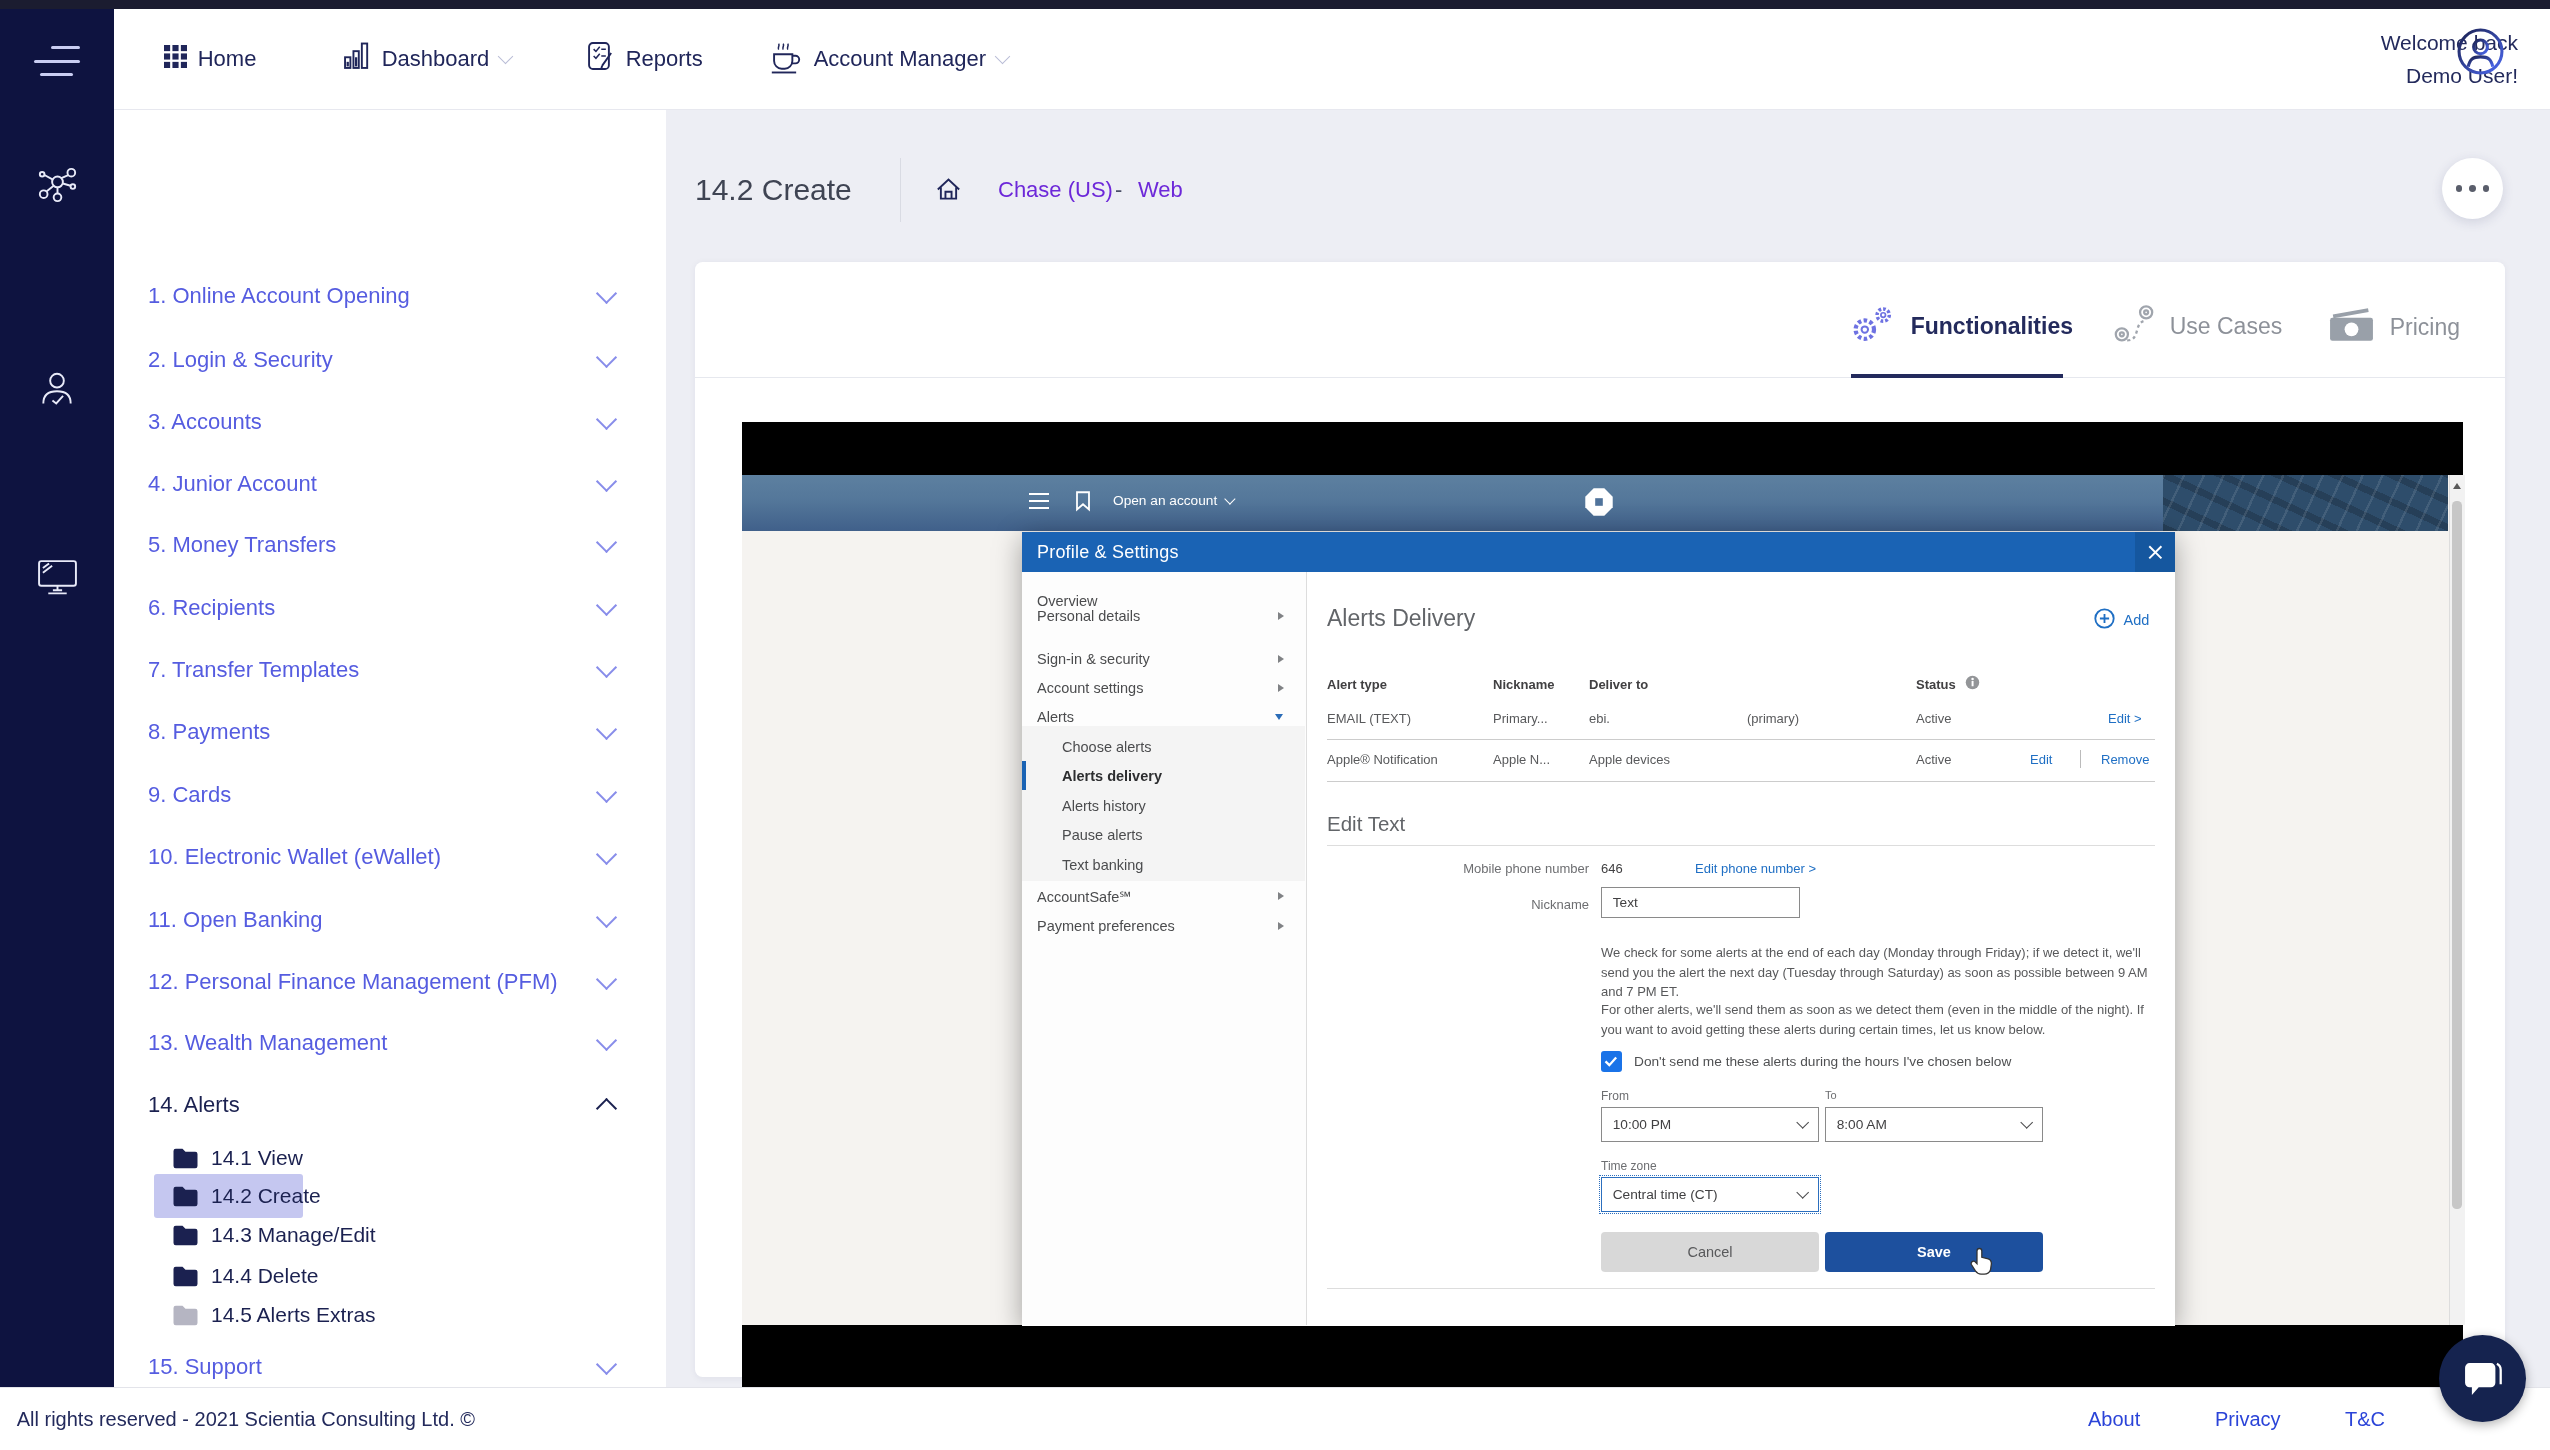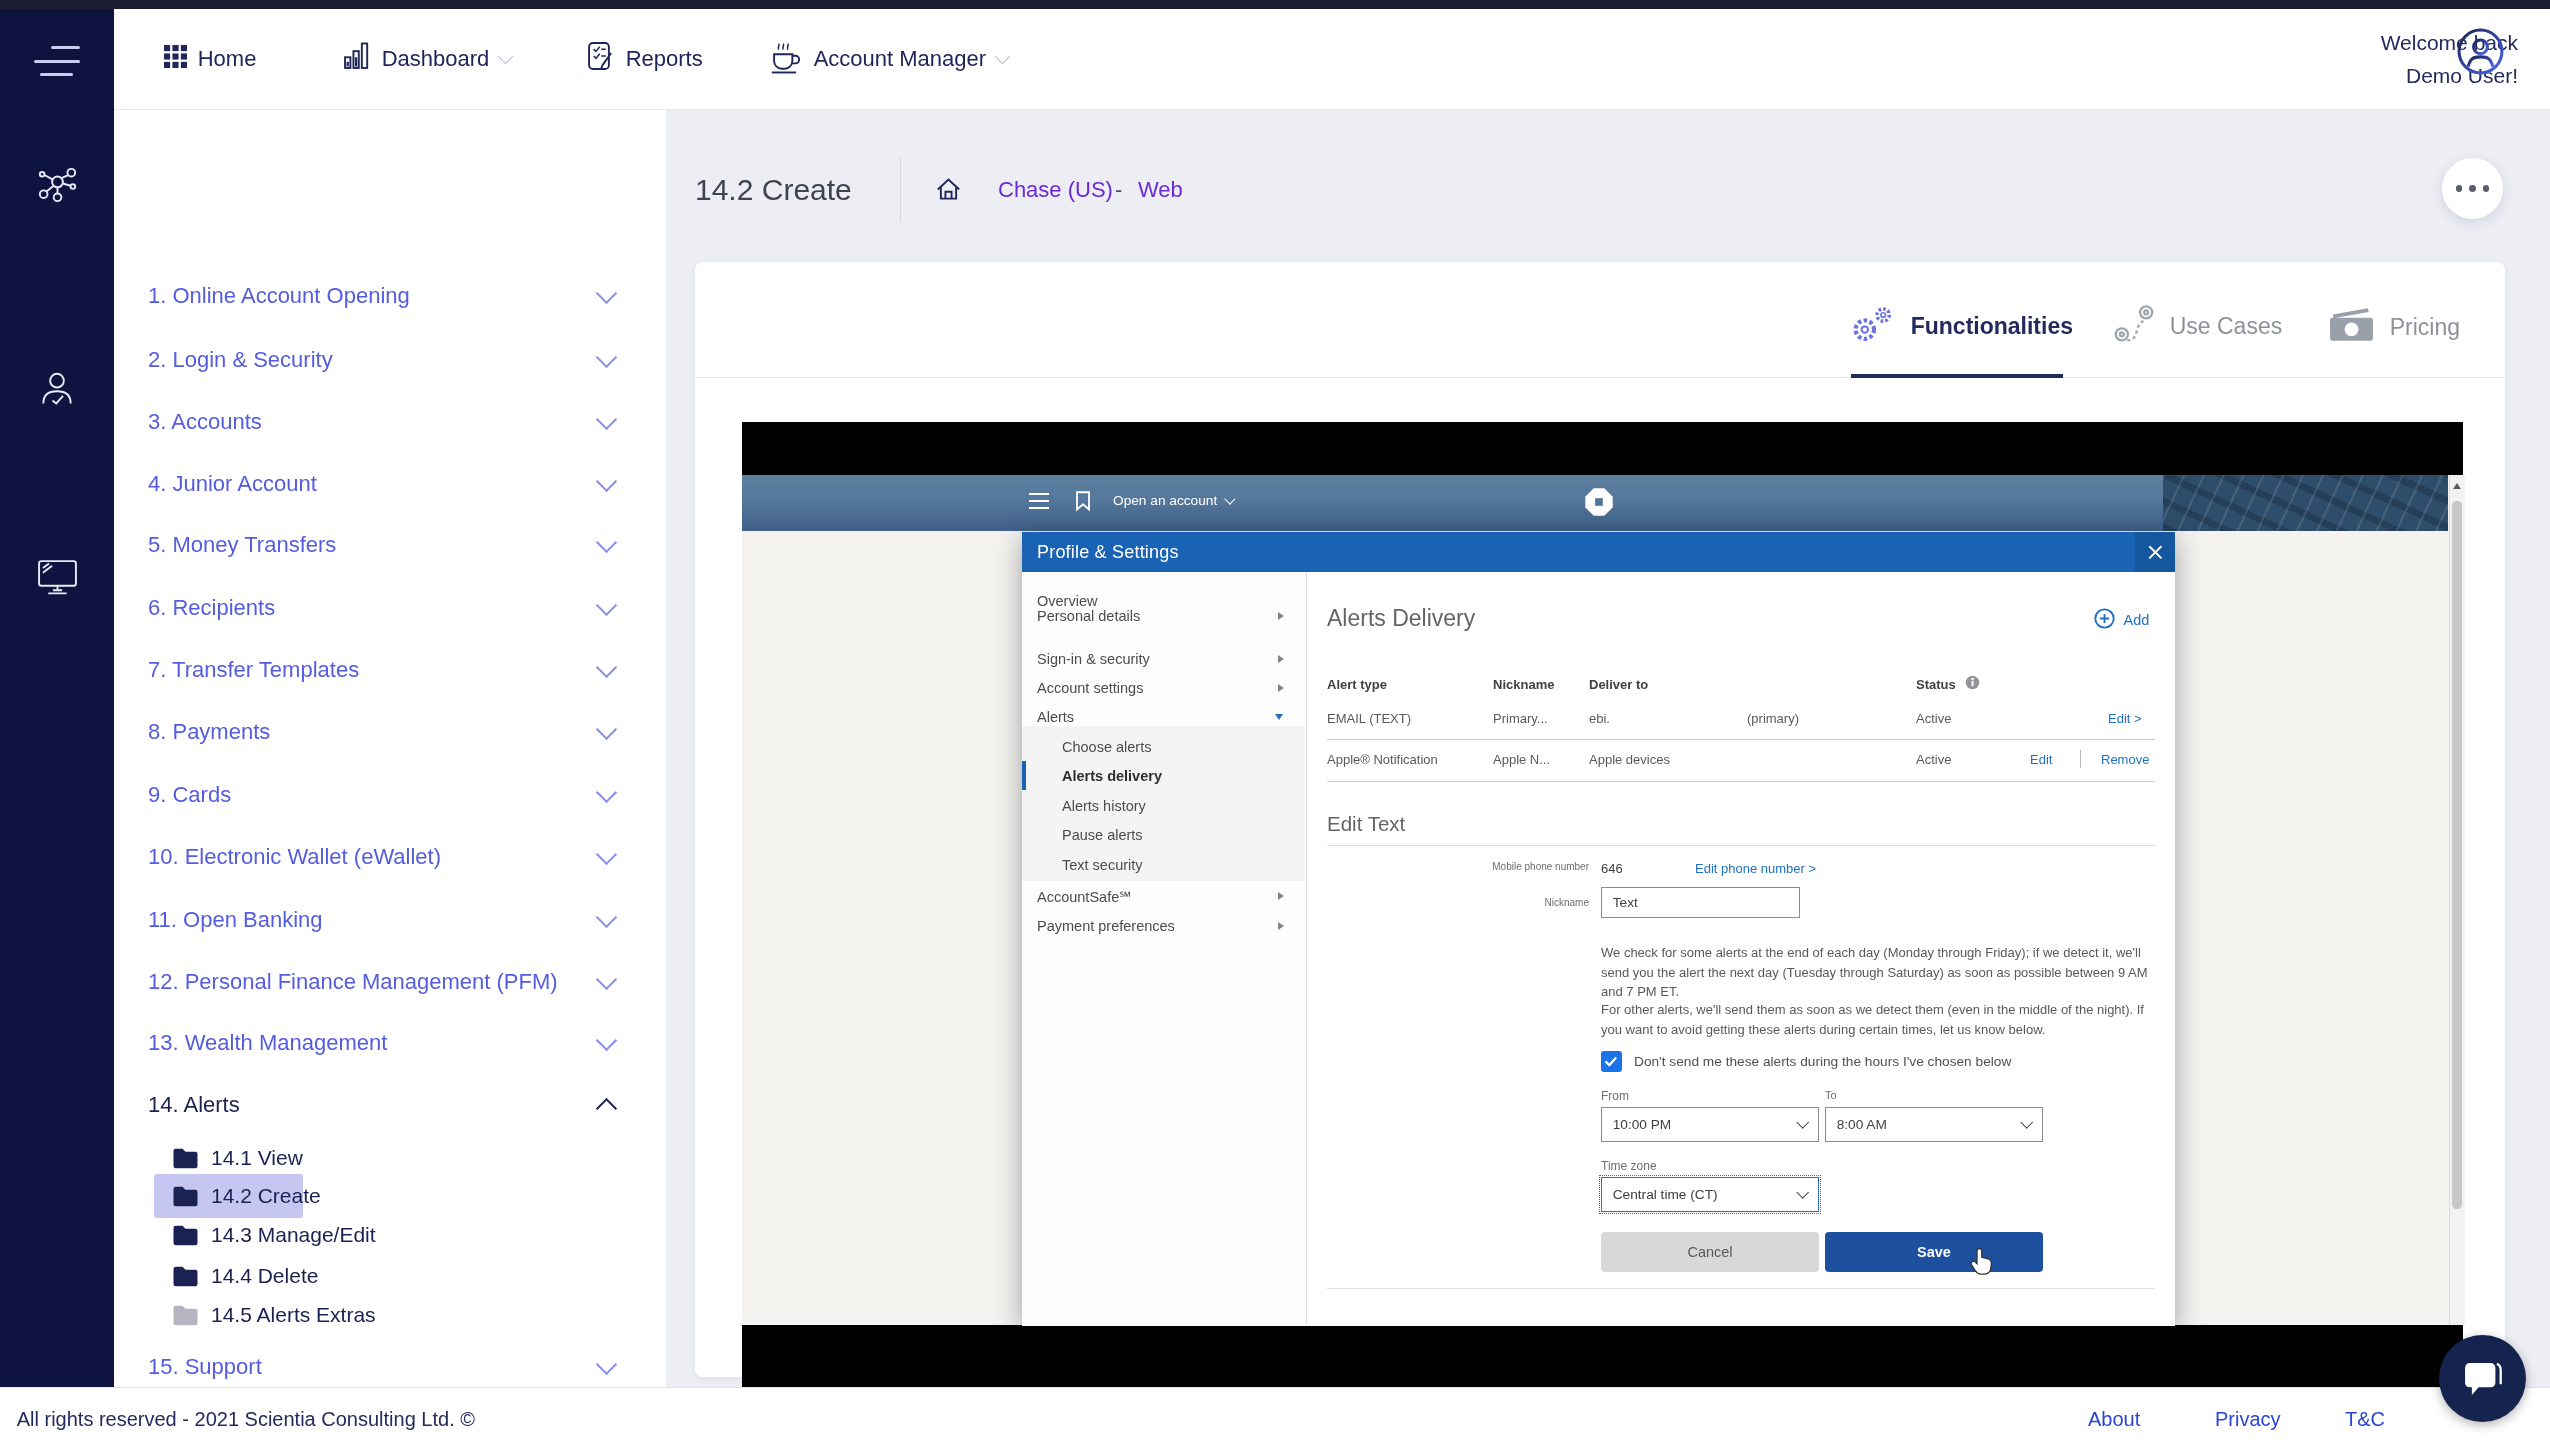--- a/index.html
+++ b/index.html
@@ -64,21 +64,21 @@
   .car-d{position:absolute;left:253px;width:0;height:0;border-top:6.8px solid #2b6cb8;border-left:4.6px solid transparent;border-right:4.6px solid transparent;margin-top:1.5px}
   .subbg{position:absolute;left:0;top:154px;width:283px;height:155px;background:#f4f4f4}
   .selbar{position:absolute;left:0;top:189px;width:3.8px;height:29px;background:#1a63b4}
   .dh1{position:absolute;font-size:23px;color:#626569;font-weight:400;white-space:nowrap}
   .dh2{position:absolute;font-size:20.5px;color:#626569;font-weight:400;white-space:nowrap}
   .addlink{position:absolute;display:flex;align-items:center;gap:7.6px;color:#1f6fc4;font-size:14.5px;cursor:pointer}
   .th{position:absolute;font-size:13px;font-weight:700;color:#414042;white-space:nowrap}
   .td{position:absolute;font-size:13px;color:#58595b;white-space:nowrap}
   .tlink{position:absolute;font-size:13px;color:#1f6fc4;cursor:pointer;white-space:nowrap}
   .hr{position:absolute;height:0.8px;background:#ccc}
-  .flabel{position:absolute;font-size:10px;color:#6d6e71;text-align:right;width:251px;white-space:nowrap}
+  .flabel{position:absolute;font-size:13px;color:#6d6e71;text-align:right;width:251px;white-space:nowrap}
   .blue{color:#1f6fc4}
   .para{position:absolute;left:579px;width:563px;font-size:13px;line-height:1.5;color:#58595b}
   .cselect{position:absolute;width:218px;height:35px;border:0.8px solid #8a8a8a;background:#fff;display:flex;align-items:center;justify-content:space-between;padding:0 10.7px;box-sizing:border-box;font-size:13.7px;color:#414042;cursor:pointer}
   .selchev{width:8.4px;height:8.4px;border-right:1.9px solid #4a4a4c;border-bottom:1.9px solid #4a4a4c;transform:rotate(45deg);margin-top:-3.8px}
   .cselect.focus{border:0.8px solid #2c6fbe;outline:1.5px dotted #2c6fbe;outline-offset:1.5px}
   .cbtn{position:absolute;width:218px;height:40px;border-radius:4px;display:flex;align-items:center;justify-content:center;font-size:14.5px;cursor:pointer}
   .cbtn.gray{background:#d8d8d8;color:#58595b}
   .cbtn.blue{background:#1d509e;color:#fff;font-weight:700}
   .checkbox{position:absolute;width:20.5px;height:20.5px;background:#1a73e8;border-radius:3px;display:flex;align-items:center;justify-content:center}
   .nickinput{position:absolute;left:579px;top:355px;width:199px;height:31px;border:0.8px solid #8a8a8a;font-size:13.7px;color:#414042;padding:0 10.7px;box-sizing:border-box;font-family:"Liberation Sans",sans-serif}
@@ -460,21 +460,21 @@
       <div class="dmi sub sel" style="top:189px">
           <span class="t">Alerts delivery</span>
         </div>
       <div class="dmi sub" style="top:219px">
           <span class="t">Alerts history</span>
         </div>
       <div class="dmi sub" style="top:248px">
           <span class="t">Pause alerts</span>
         </div>
       <div class="dmi sub" style="top:278px">
-          <span class="t">Text security</span>
+          <span class="t">Text banking</span>
         </div>
       <div class="dmi" style="top:309px">
           <span class="t">AccountSafe℠</span>
           <span class="car-r"></span>
         </div>
       <div class="dmi" style="top:339px">
           <span class="t">Payment preferences</span>
           <span class="car-r"></span>
         </div>
     </div>

